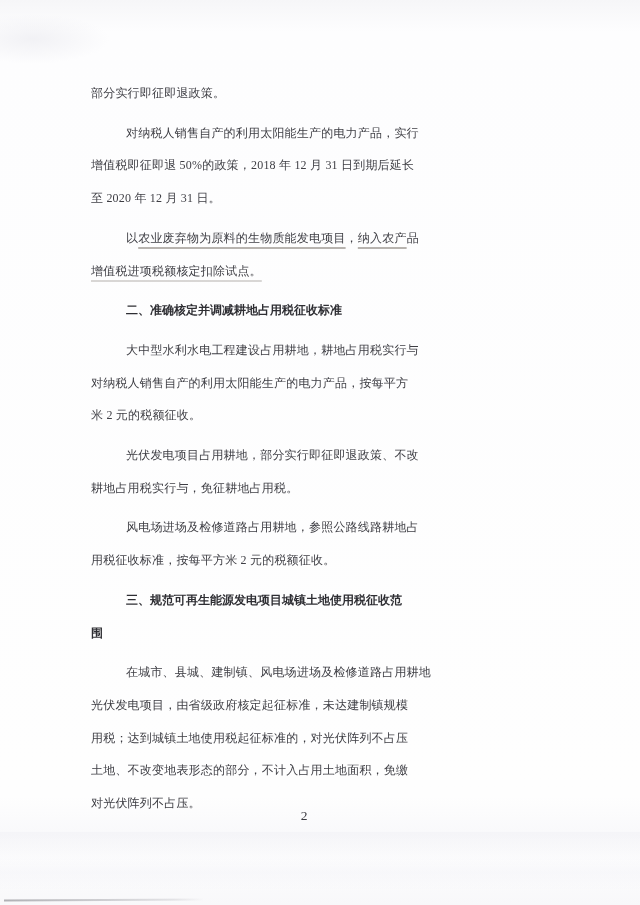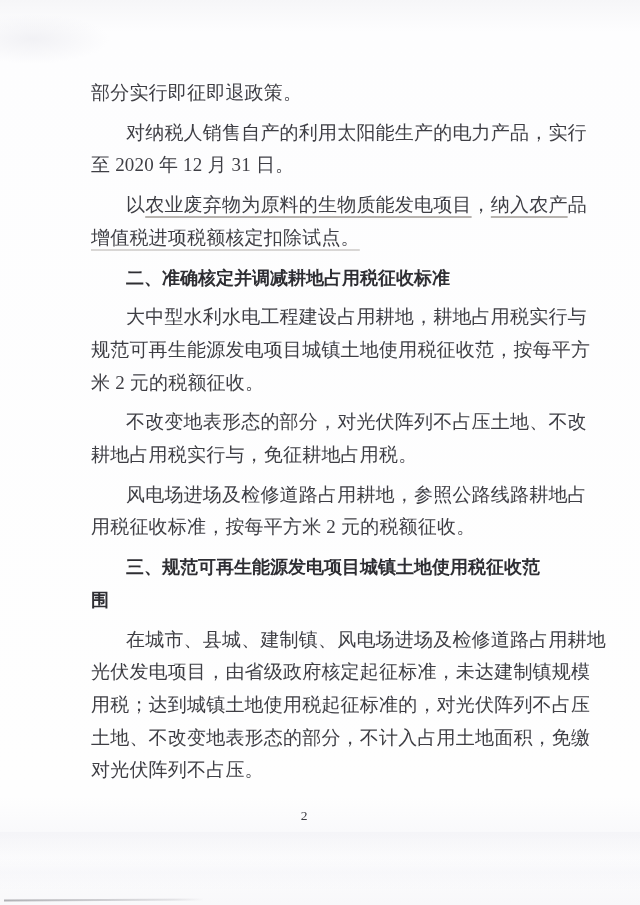--- a/index.html
+++ b/index.html
@@ -63,34 +63,34 @@
     transform: rotate(-0.25deg);
   }
   .doc-body {
     position: absolute;
     left: 91px;
     top: 77px;
     width: 470px;
     color: #3e3e44;
   }
   .line {
-    font-size: 19px;
+    font-size: 12px;
     line-height: 32.7px;
     white-space: nowrap;
     letter-spacing: 0.2px;
   }
   .line.indent {
     padding-left: 35px;
     margin-top: 7px;
   }
   .line.heading {
     font-family: "Liberation Sans", "DejaVu Sans", sans-serif;
     font-weight: bold;
     color: #2e2e33;
-    font-size: 18px;
+    font-size: 12px;
     letter-spacing: 0;
   }
   .hand-underline {
     text-decoration: underline;
     text-decoration-thickness: 1.5px;
     text-underline-offset: 5px;
     text-decoration-color: rgba(125, 118, 110, 0.55);
     text-decoration-skip-ink: none;
   }
   .hand-underline.faint {
@@ -114,28 +114,29 @@
 </style>
 </head>
 <body>
 
 <div class="page">
   <div class="scan-blotch-top"></div>
 
   <div class="doc-body">
       <div class="line"><span>部分实行即征即退政策。</span></div>
       <div class="line indent"><span>对纳税人销售自产的利用太阳能生产的电力产品，实行</span></div>
+      <div class="line"><span>增值税即征即退 50%的政策，2018 年 12 月 31 日到期后延长</span></div>
       <div class="line"><span>至 2020 年 12 月 31 日。</span></div>
       <div class="line indent"><span>以</span><span class="hand-underline">农业废弃物为原料的生物质能发电项目</span><span>，</span><span class="hand-underline">纳入农产</span><span>品</span></div>
       <div class="line"><span class="hand-underline faint">增值税进项税额核定扣除试点。</span></div>
       <div class="line indent heading"><span>二、准确核定并调减耕地占用税征收标准</span></div>
       <div class="line indent"><span>大中型水利水电工程建设占用耕地，耕地占用税实行与</span></div>
-      <div class="line"><span>规范可再生能源发电项目城镇土地使用税征收范，按每平方</span></div>
+      <div class="line"><span>对纳税人销售自产的利用太阳能生产的电力产品，按每平方</span></div>
       <div class="line"><span>米 2 元的税额征收。</span></div>
-      <div class="line indent"><span>不改变地表形态的部分，对光伏阵列不占压土地、不改</span></div>
+      <div class="line indent"><span>光伏发电项目占用耕地，部分实行即征即退政策、不改</span></div>
       <div class="line"><span>耕地占用税实行与，免征耕地占用税。</span></div>
       <div class="line indent"><span>风电场进场及检修道路占用耕地，参照公路线路耕地占</span></div>
       <div class="line"><span>用税征收标准，按每平方米 2 元的税额征收。</span></div>
       <div class="line indent heading"><span>三、规范可再生能源发电项目城镇土地使用税征收范</span></div>
       <div class="line heading"><span>围</span></div>
       <div class="line indent"><span>在城市、县城、建制镇、风电场进场及检修道路占用耕地</span></div>
       <div class="line"><span>光伏发电项目，由省级政府核定起征标准，未达建制镇规模</span></div>
       <div class="line"><span>用税；达到城镇土地使用税起征标准的，对光伏阵列不占压</span></div>
       <div class="line"><span>土地、不改变地表形态的部分，不计入占用土地面积，免缴</span></div>
       <div class="line"><span>对光伏阵列不占压。</span></div>

